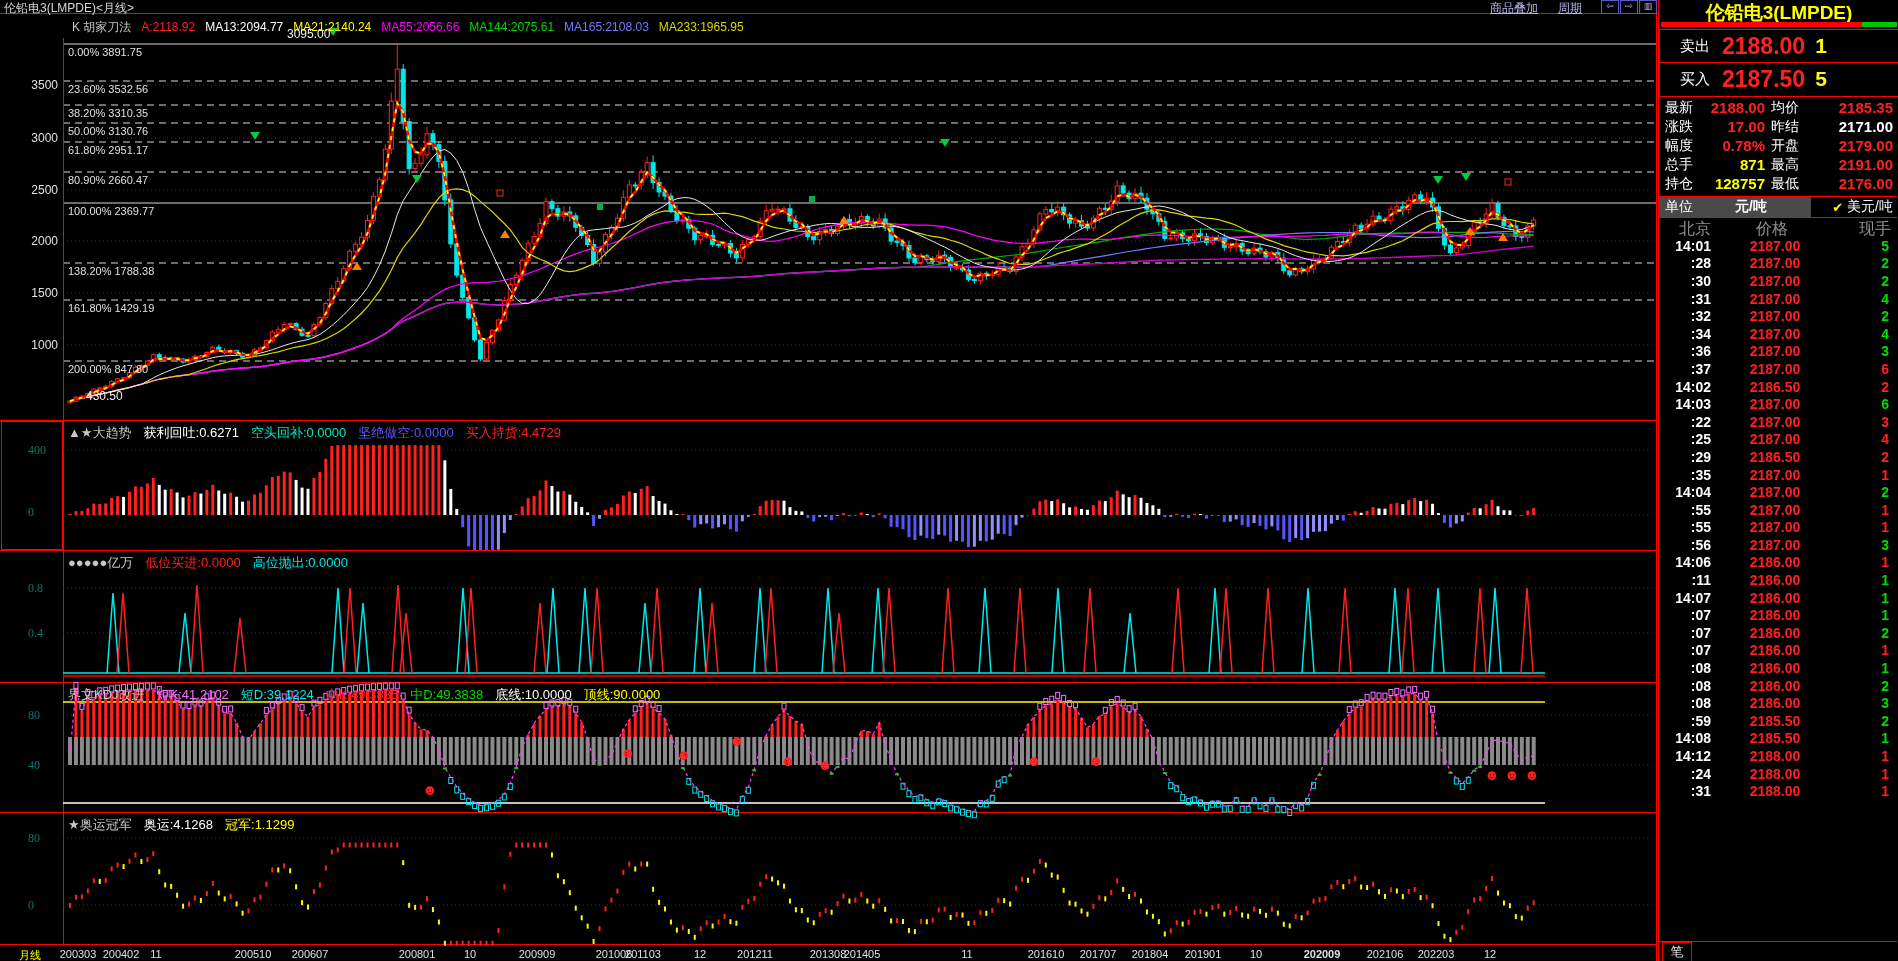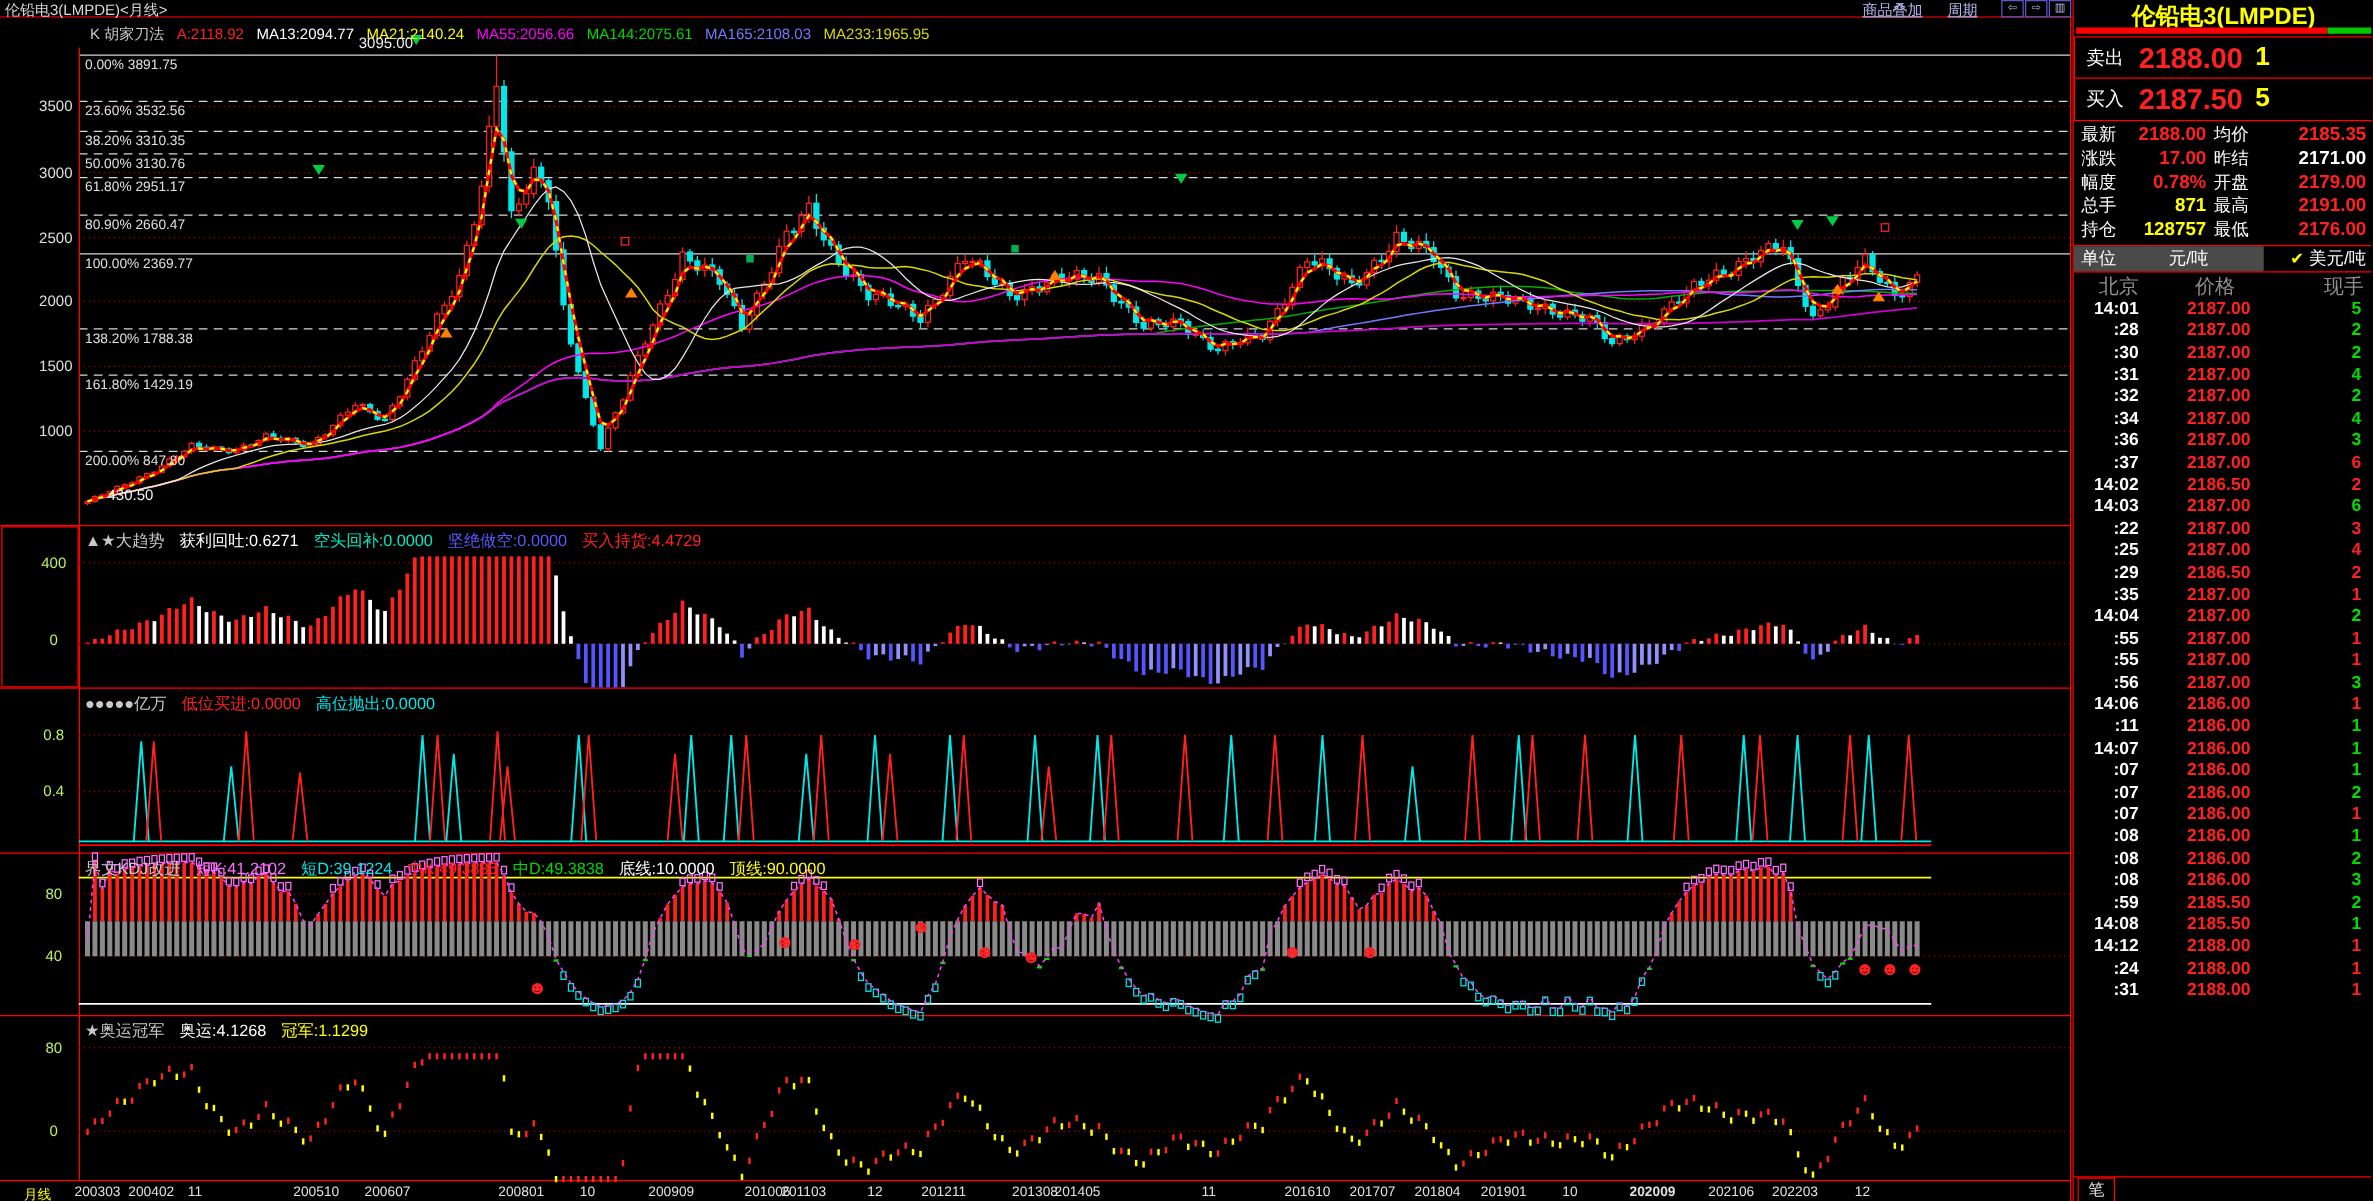--- a/index.html
+++ b/index.html
@@ -14,47 +14,47 @@
            font-size:9px;line-height:11px;text-align:center;cursor:pointer;}
   .tb-sq{position:absolute;top:1px;width:10px;height:10px;border:1px solid #e8e8e8;cursor:pointer;}
   
   .infoline{position:absolute;left:72px;top:19px;z-index:3;font-size:12px;white-space:nowrap;}
   .infoline span{margin-right:10px;}
   .phead{position:absolute;left:68px;z-index:3;font-size:13px;white-space:nowrap;}
   .phead span{margin-right:12px;}
   .ytick{position:absolute;width:34px;text-align:right;font-size:12px;color:#e0e0e0;z-index:3;}
   .fibl{position:absolute;font-size:11px;color:#e0e0e0;z-index:3;}
   .xlab{position:absolute;font-size:11px;color:#e0e0e0;transform:translateX(-50%);z-index:3;}
-  .palab{position:absolute;width:30px;text-align:center;font-size:12px;color:#bef264;z-index:3;}
+  .palab{position:absolute;width:30px;text-align:left;font-size:12px;color:#0f766e;z-index:3;font-family:Liberation Serif, serif;}
   .hl{position:absolute;font-size:12px;color:#f0f0f0;z-index:3;}
   
   .sidebar{position:absolute;left:1658px;top:0;width:240px;height:961px;background:#000;
            border-left:1px solid #ff0000;z-index:5;}
   .sb-title{position:absolute;left:0;top:0;width:100%;text-align:center;color:#ffff00;
             font-size:19px;font-weight:bold;}
   .ratio{position:absolute;left:2px;top:22px;width:236px;height:5px;display:flex;}
   .ratio .r{background:#ff0000;}
   .ratio .g{background:#00c800;}
   .sbbox{position:absolute;left:0px;top:29px;width:238px;height:66px;border:1px solid #ff0000;}
   .sbrow{height:32px;display:flex;align-items:center;}
-  .sbrow .lb{color:#fff;font-size:15px;margin-left:9px;width:36px;}
+  .sbrow .lb{color:#fff;font-size:15px;margin-left:20px;width:36px;}
   .sbrow .pr{color:#ff2020;font-size:23px;font-weight:bold;margin-left:6px;}
   .sbrow .qt{color:#ffff00;font-size:21px;font-weight:bold;margin-left:10px;}
   .sbsep{height:1px;background:#ff0000;}
   .quote{position:absolute;left:0;top:98px;width:238px;}
   .qrow{height:19px;display:flex;align-items:center;font-size:14px;}
   .qrow .ql{color:#fff;width:38px;margin-left:6px;}
   .qrow .qv{font-weight:bold;font-size:15px;text-align:right;}
   .qv1{width:62px;} .qv2{width:64px;margin-right:4px;flex:1;}
   .c-r{color:#ff2020;} .c-w{color:#ffffff;} .c-y{color:#ffff00;} .c-g{color:#00dd00;}
   .unit{position:absolute;left:0;top:196px;width:238px;height:20px;display:flex;
         border-top:1px solid #ff0000;border-bottom:1px solid #ff0000;font-size:14px;align-items:center;}
   .unit .lpart{width:152px;height:100%;background:#4a4a4a;display:flex;align-items:center;}
   .unit .lpart .ul{color:#fff;margin-left:6px;}
-  .unit .lpart .uv{color:#fff;margin-left:42px;}
+  .unit .lpart .uv{color:#fff;margin-left:42px;font-weight:bold;}
   .unit .rpart{flex:1;display:flex;align-items:center;justify-content:flex-end;}
   .unit .chk{color:#ffff00;margin-right:4px;font-size:13px;}
   .unit .usd{color:#fff;margin-right:4px;}
   .tsh{position:absolute;left:0;top:219px;width:238px;height:17px;display:flex;
        color:#909090;font-size:16px;justify-content:flex-end;}
   .tsh .a{width:52px;text-align:right;} .tsh .b{flex:1;text-align:center;} .tsh .c{width:58px;text-align:right;padding-right:6px;}
   .tslist{position:absolute;left:0;top:237px;width:238px;}
   .tsrow{height:17.6px;display:flex;align-items:center;font-size:14px;}
   .tsrow .t{width:52px;text-align:right;color:#fff;font-weight:bold;}
   .tsrow .p{flex:1;text-align:center;color:#ff2020;font-weight:bold;}

